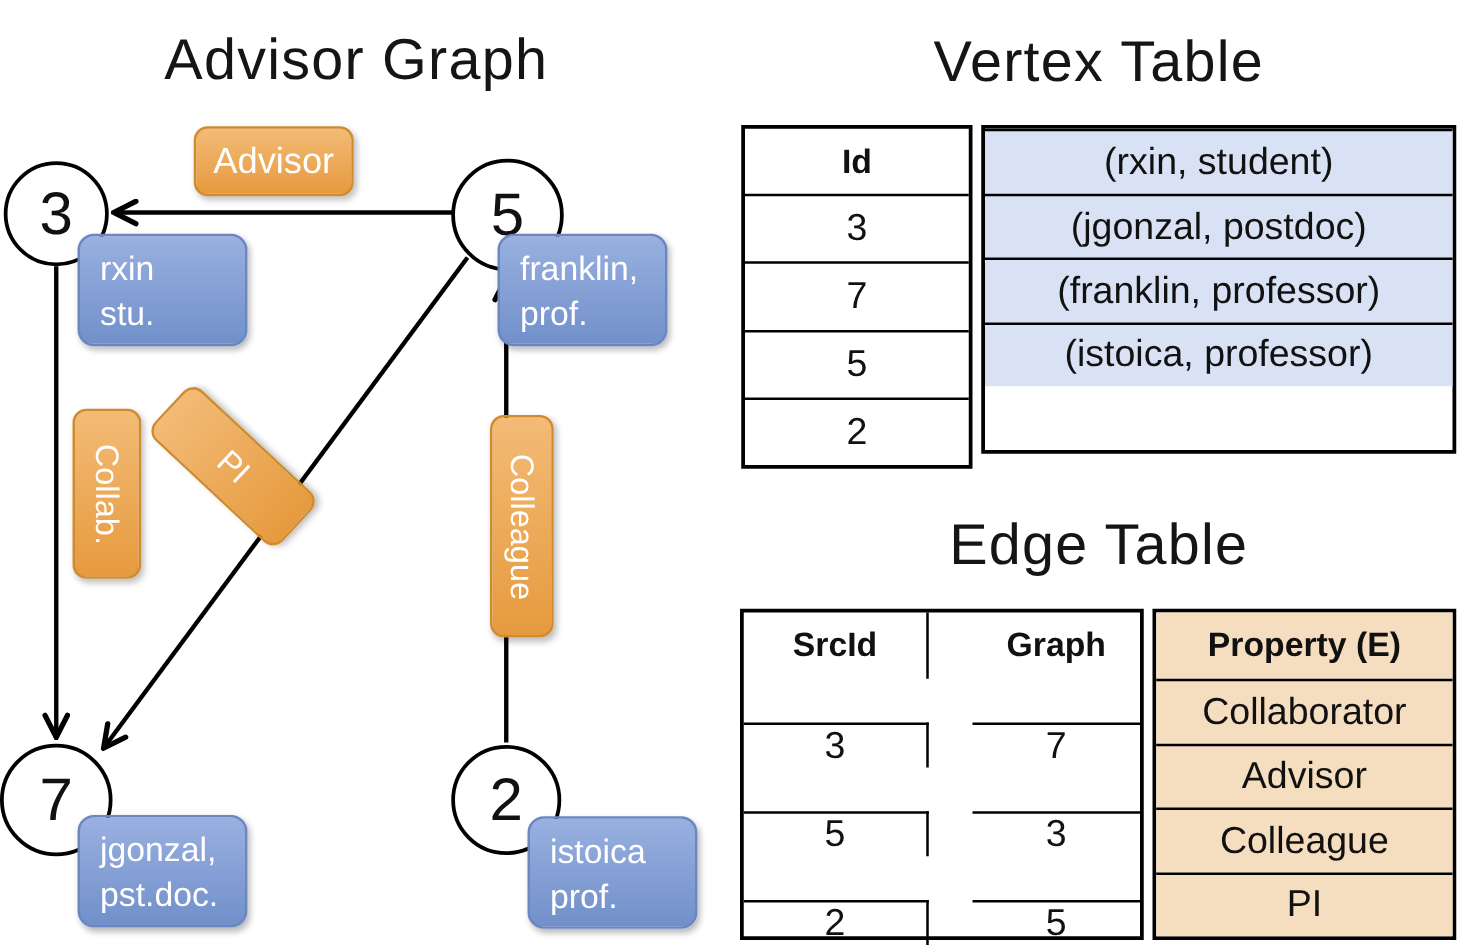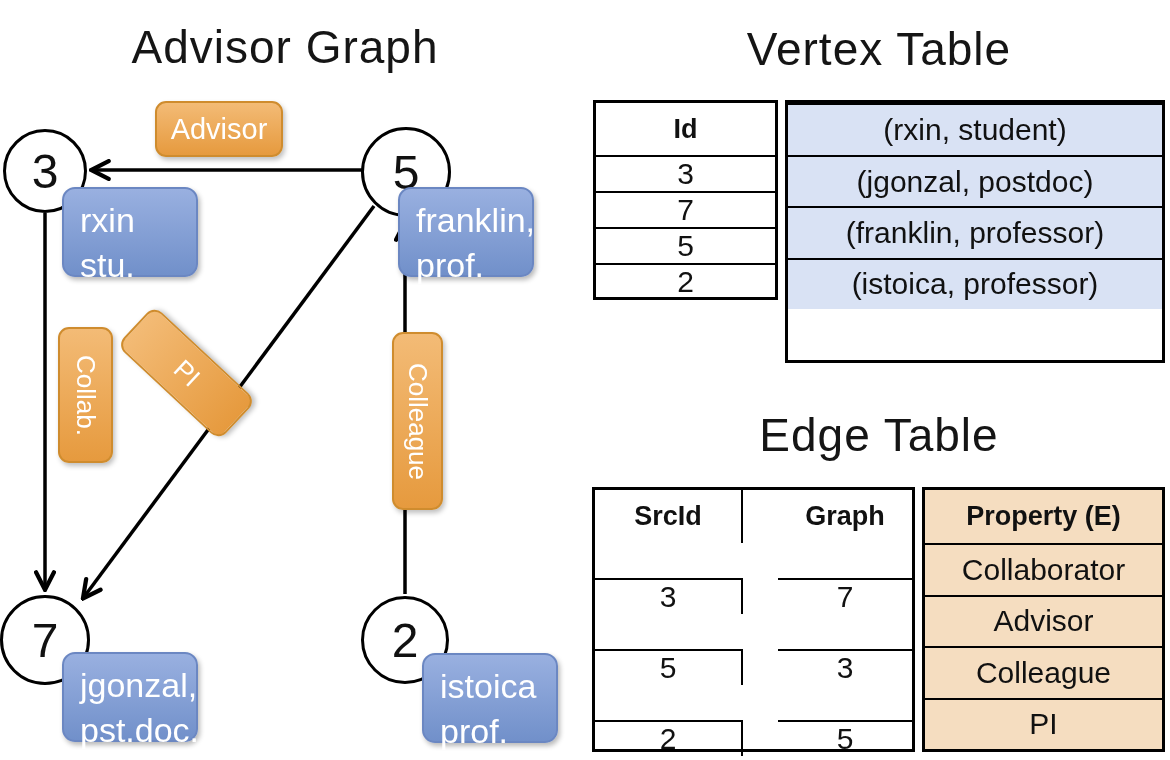--- a/index.html
+++ b/index.html
@@ -19,21 +19,21 @@
     position:absolute;border:3.5px solid #000;border-radius:50%;background:#fff;
     display:flex;align-items:center;justify-content:center;
     font-size:48px;font-weight:400;color:#111;box-sizing:border-box;
   }
 
   
   .vbox{
     position:absolute;width:136px;height:90px;border-radius:13px;box-sizing:border-box;
     background:linear-gradient(180deg,#9ab1e0 0%,#7родne 100%);
     background:linear-gradient(180deg,#99b0e0 0%,#7190ca 100%);
-    border:2px solid #6b87c2;color:#fff;font-size:34px;line-height:1.33;
+    border:2px solid #6b87c2;color:#fff;font-size:27px;line-height:1.33;
     padding:9px 0 0 16px;box-shadow:2px 3px 5px rgba(0,0,0,0.28);
   }
 
   
   .ebox{
     position:absolute;box-sizing:border-box;border-radius:11px;
     background:linear-gradient(180deg,#f3bb76 0%,#e69a3e 100%);
     border:2px solid #cf8c2e;color:#fff;
     display:flex;align-items:center;justify-content:center;
     box-shadow:2px 3px 5px rgba(0,0,0,0.25);
@@ -116,21 +116,21 @@
   <div>jgonzal,</div>
   <div>pst.doc.</div>
 </div>
 <div class="vbox" style="left:422px;top:653px;">
   <div>istoica</div>
   <div>prof.</div>
 </div>
 
 <div class="big-title" style="left:593px;width:572px;top:22px;">Vertex Table</div>
 
-<div class="tbox" style="left:593px;top:100px;width:185px;height:200px;grid-template-rows:52px repeat(4,1fr);">
+<div class="tbox" style="left:593px;top:100px;width:185px;height:275px;grid-template-rows:52px repeat(4,1fr);">
   <div class="cell header">Id</div>
   <div class="cell bt">3</div>
   <div class="cell bt">7</div>
   <div class="cell bt">5</div>
   <div class="cell bt">2</div>
 </div>
 
 <div class="tbox" style="left:785px;top:100px;width:380px;height:263px;grid-template-rows:52px repeat(4,1fr);">
   <div class="cell bt blue-bg">(rxin, student)</div>
   <div class="cell bt blue-bg">(jgonzal, postdoc)</div>

